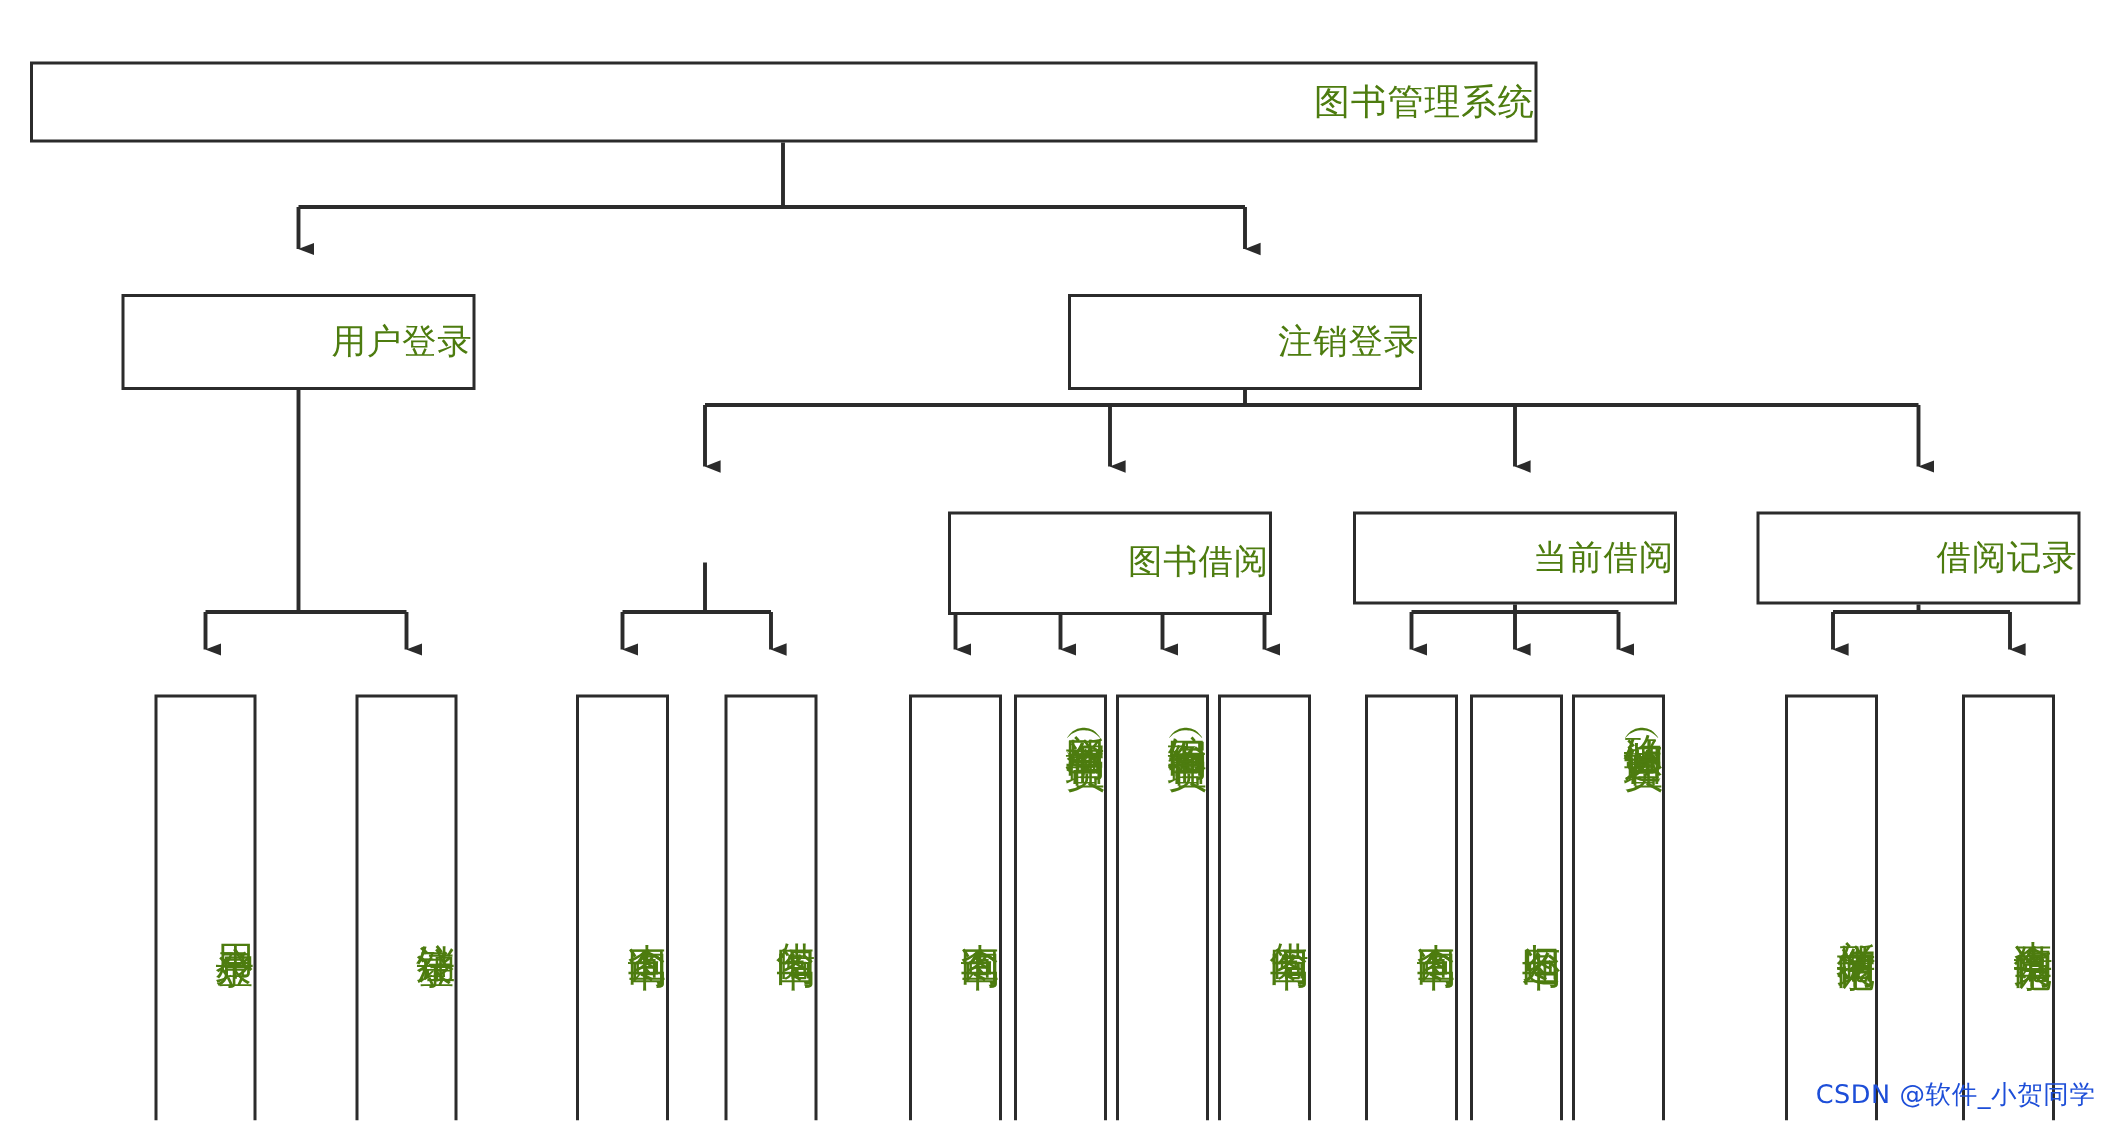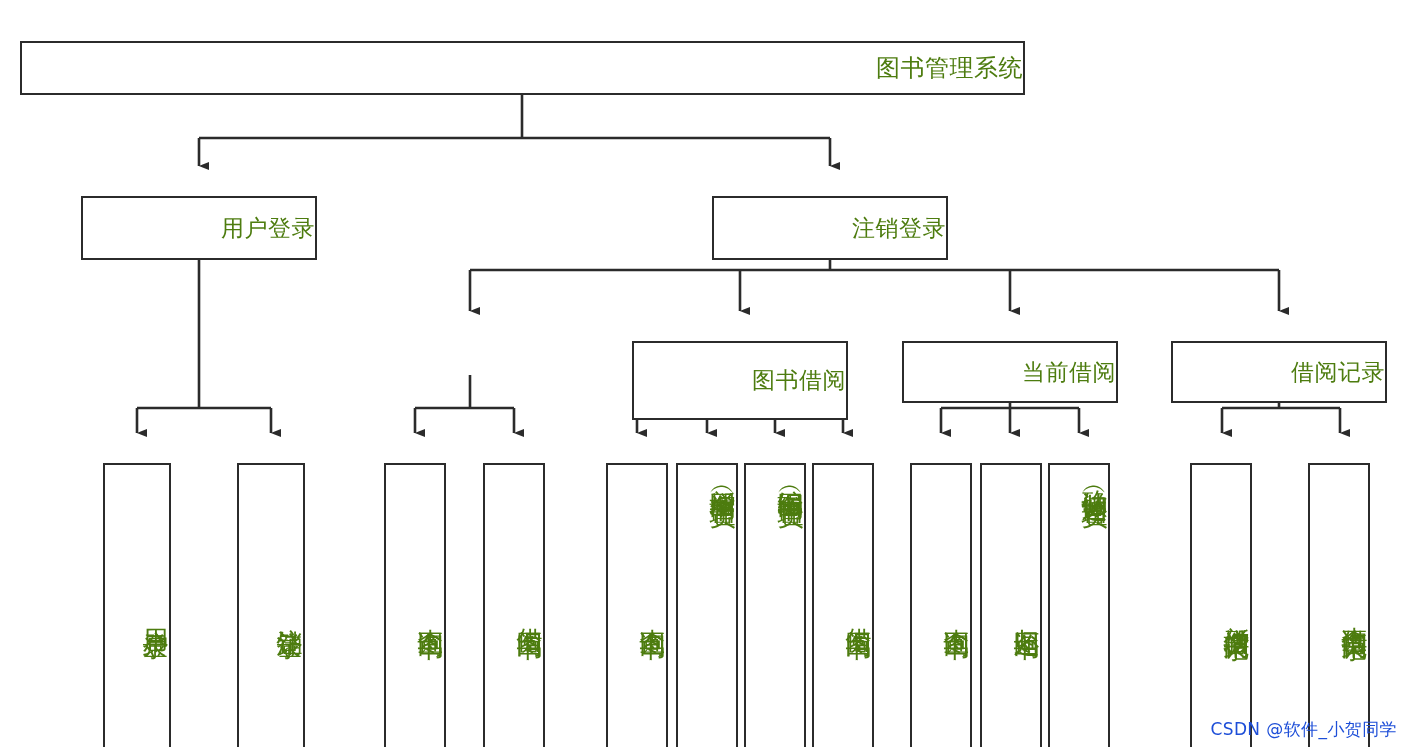--- a/index.html
+++ b/index.html
@@ -133,21 +133,21 @@
     <span class="lbl">图书管理系统</span>
   </div>
 
   <div class="node h" style="left:81px; top:168px; width:236px; height:64px;">
     <span class="lbl">用户登录</span>
   </div>
   <div class="node h" style="left:712px; top:168px; width:236px; height:64px;">
     <span class="lbl">注销登录</span>
   </div>
 
-  <div class="node h" style="left:632px; top:313px; width:216px; height:79px;">
+  <div class="node h" style="left:632px; top:313px; width:216px; height:69px;">
     <span class="lbl">图书借阅</span>
   </div>
   <div class="node h" style="left:1171px; top:313px; width:216px; height:62px;">
     <span class="lbl">借阅记录</span>
   </div>
   <div class="node h" style="left:902px; top:313px; width:216px; height:62px;">
     <span class="lbl">当前借阅</span>
   </div>
 
   <div class="node v mid" style="left:103px; top:435px; width:68px; height:298px;">

